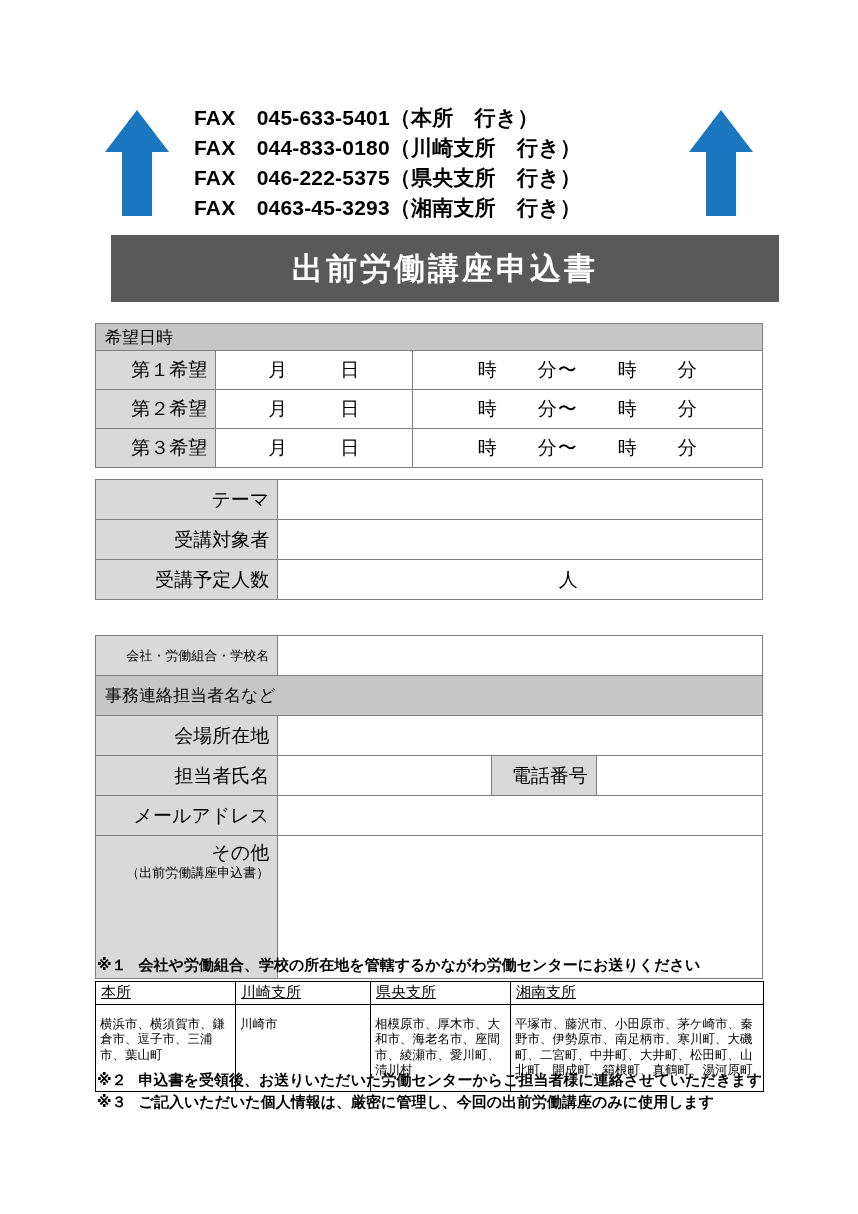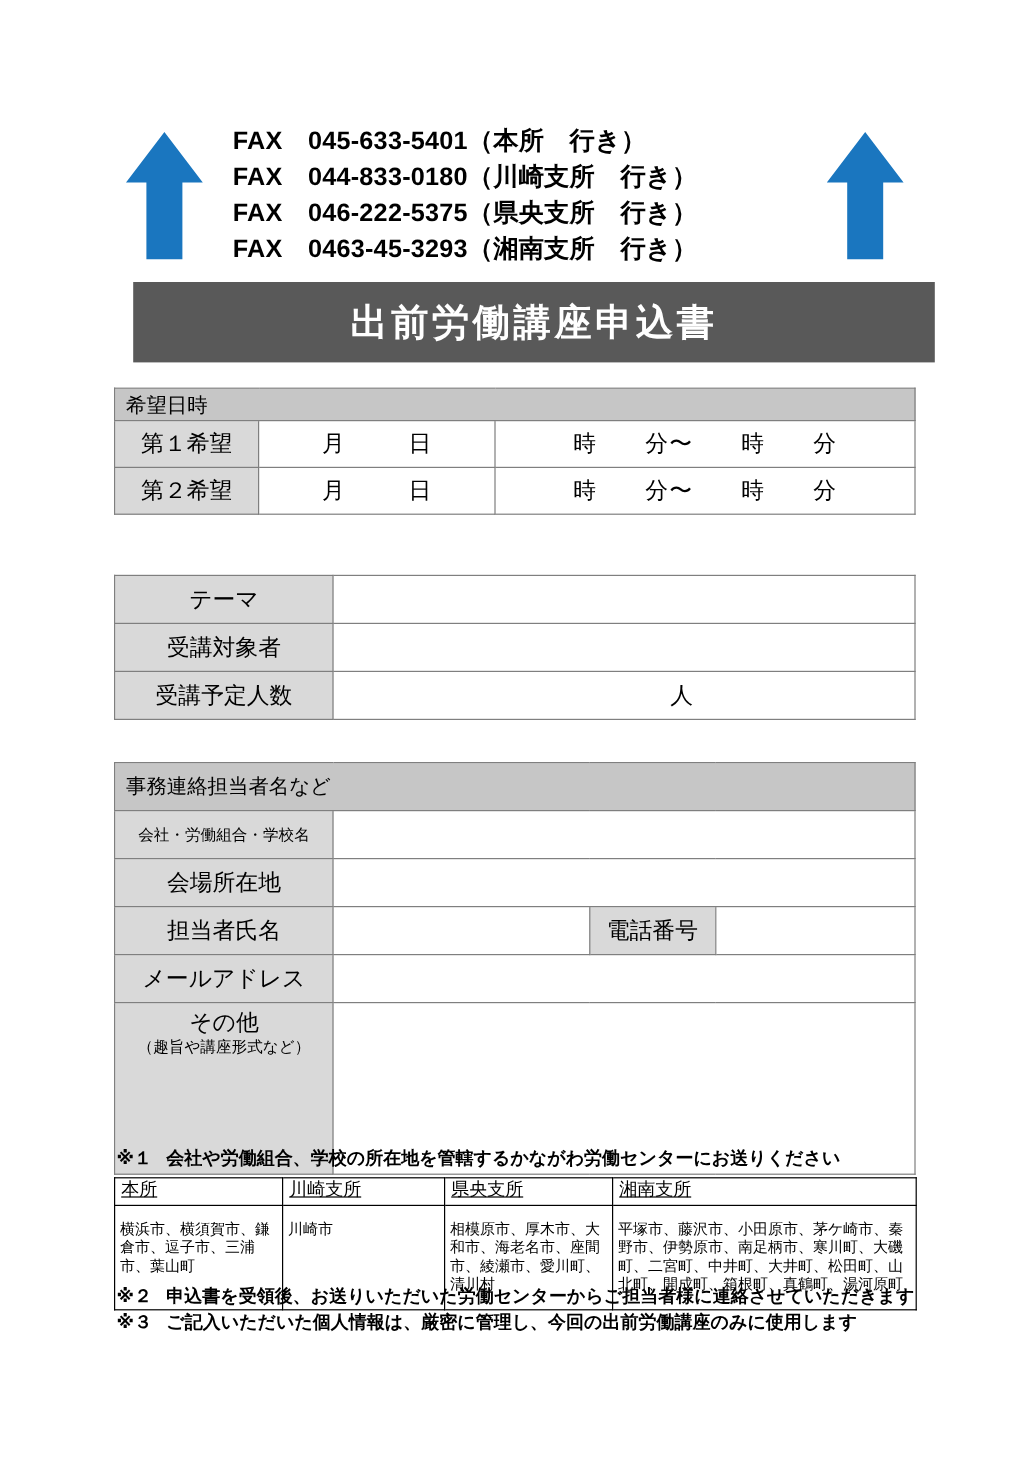--- a/index.html
+++ b/index.html
@@ -83,21 +83,21 @@
   }
   .sec-head {
     background: #c6c6c6 !important;
     font-size: 17px !important;
     height: 26px;
     text-align: left;
     padding-left: 9px !important;
   }
   .lbl {
     background: #d9d9d9 !important;
-    text-align: center;
+    text-align: right;
   }
   .lbl-small {
     font-size: 13px !important;
   }
   .cell-blank { background: #ffffff; }
 
   .t1 { top: 313px; }
   .t1 td.row-lbl { height: 38px; }
   .date-cell, .time-cell {
     text-align: center;
@@ -236,20 +236,37 @@
       <td class="time-cell">
         <div class="time-inner">
           <span>時</span>
           <span>分〜</span>
           <span>時</span>
           <span>分</span>
         </div>
       </td>
     </tr>
 
+    <tr>
+      <td class="lbl row-lbl">第３希望</td>
+      <td class="date-cell">
+        <div class="date-inner">
+          <span>月</span>
+          <span>日</span>
+        </div>
+      </td>
+      <td class="time-cell">
+        <div class="time-inner">
+          <span>時</span>
+          <span>分〜</span>
+          <span>時</span>
+          <span>分</span>
+        </div>
+      </td>
+    </tr>
   </tbody>
 </table>
 
 <table class="ftable t2">
   <colgroup>
       <col style="width:182px">
       <col style="width:484px">
     </colgroup>
   <tbody>
     <tr>
@@ -271,44 +288,44 @@
 
 <table class="ftable t3">
   <colgroup>
       <col style="width:182px">
       <col style="width:213px">
       <col style="width:105px">
       <col style="width:166px">
     </colgroup>
   <tbody>
     <tr>
-      <td class="sec-head" colspan="4">事務連絡担当者名など</td>
-    </tr>
-    <tr>
       <td class="lbl lbl-small">会社・労働組合・学校名</td>
       <td class="cell-blank" colspan="3"></td>
+    </tr>
+    <tr>
+      <td class="sec-head" colspan="4">事務連絡担当者名など</td>
     </tr>
     <tr>
       <td class="lbl">会場所在地</td>
       <td class="cell-blank" colspan="3"></td>
     </tr>
     <tr>
       <td class="lbl">担当者氏名</td>
       <td class="cell-blank"></td>
       <td class="lbl">電話番号</td>
       <td class="cell-blank"></td>
     </tr>
     <tr>
       <td class="lbl">メールアドレス</td>
       <td class="cell-blank" colspan="3"></td>
     </tr>
     <tr>
       <td class="lbl other-lbl" style="height:136px">
         <span>その他</span>
-        <span class="other-sub">（趣旨や講座形式など）</span>
+        <span class="other-sub">（出前労働講座申込書）</span>
       </td>
       <td class="cell-blank" colspan="3"></td>
     </tr>
   </tbody>
 </table>
 
 <div class="note note1">
   <span class="num">※１</span><span>会社や労働組合、学校の所在地を管轄するかながわ労働センターにお送りください</span>
 </div>
 

